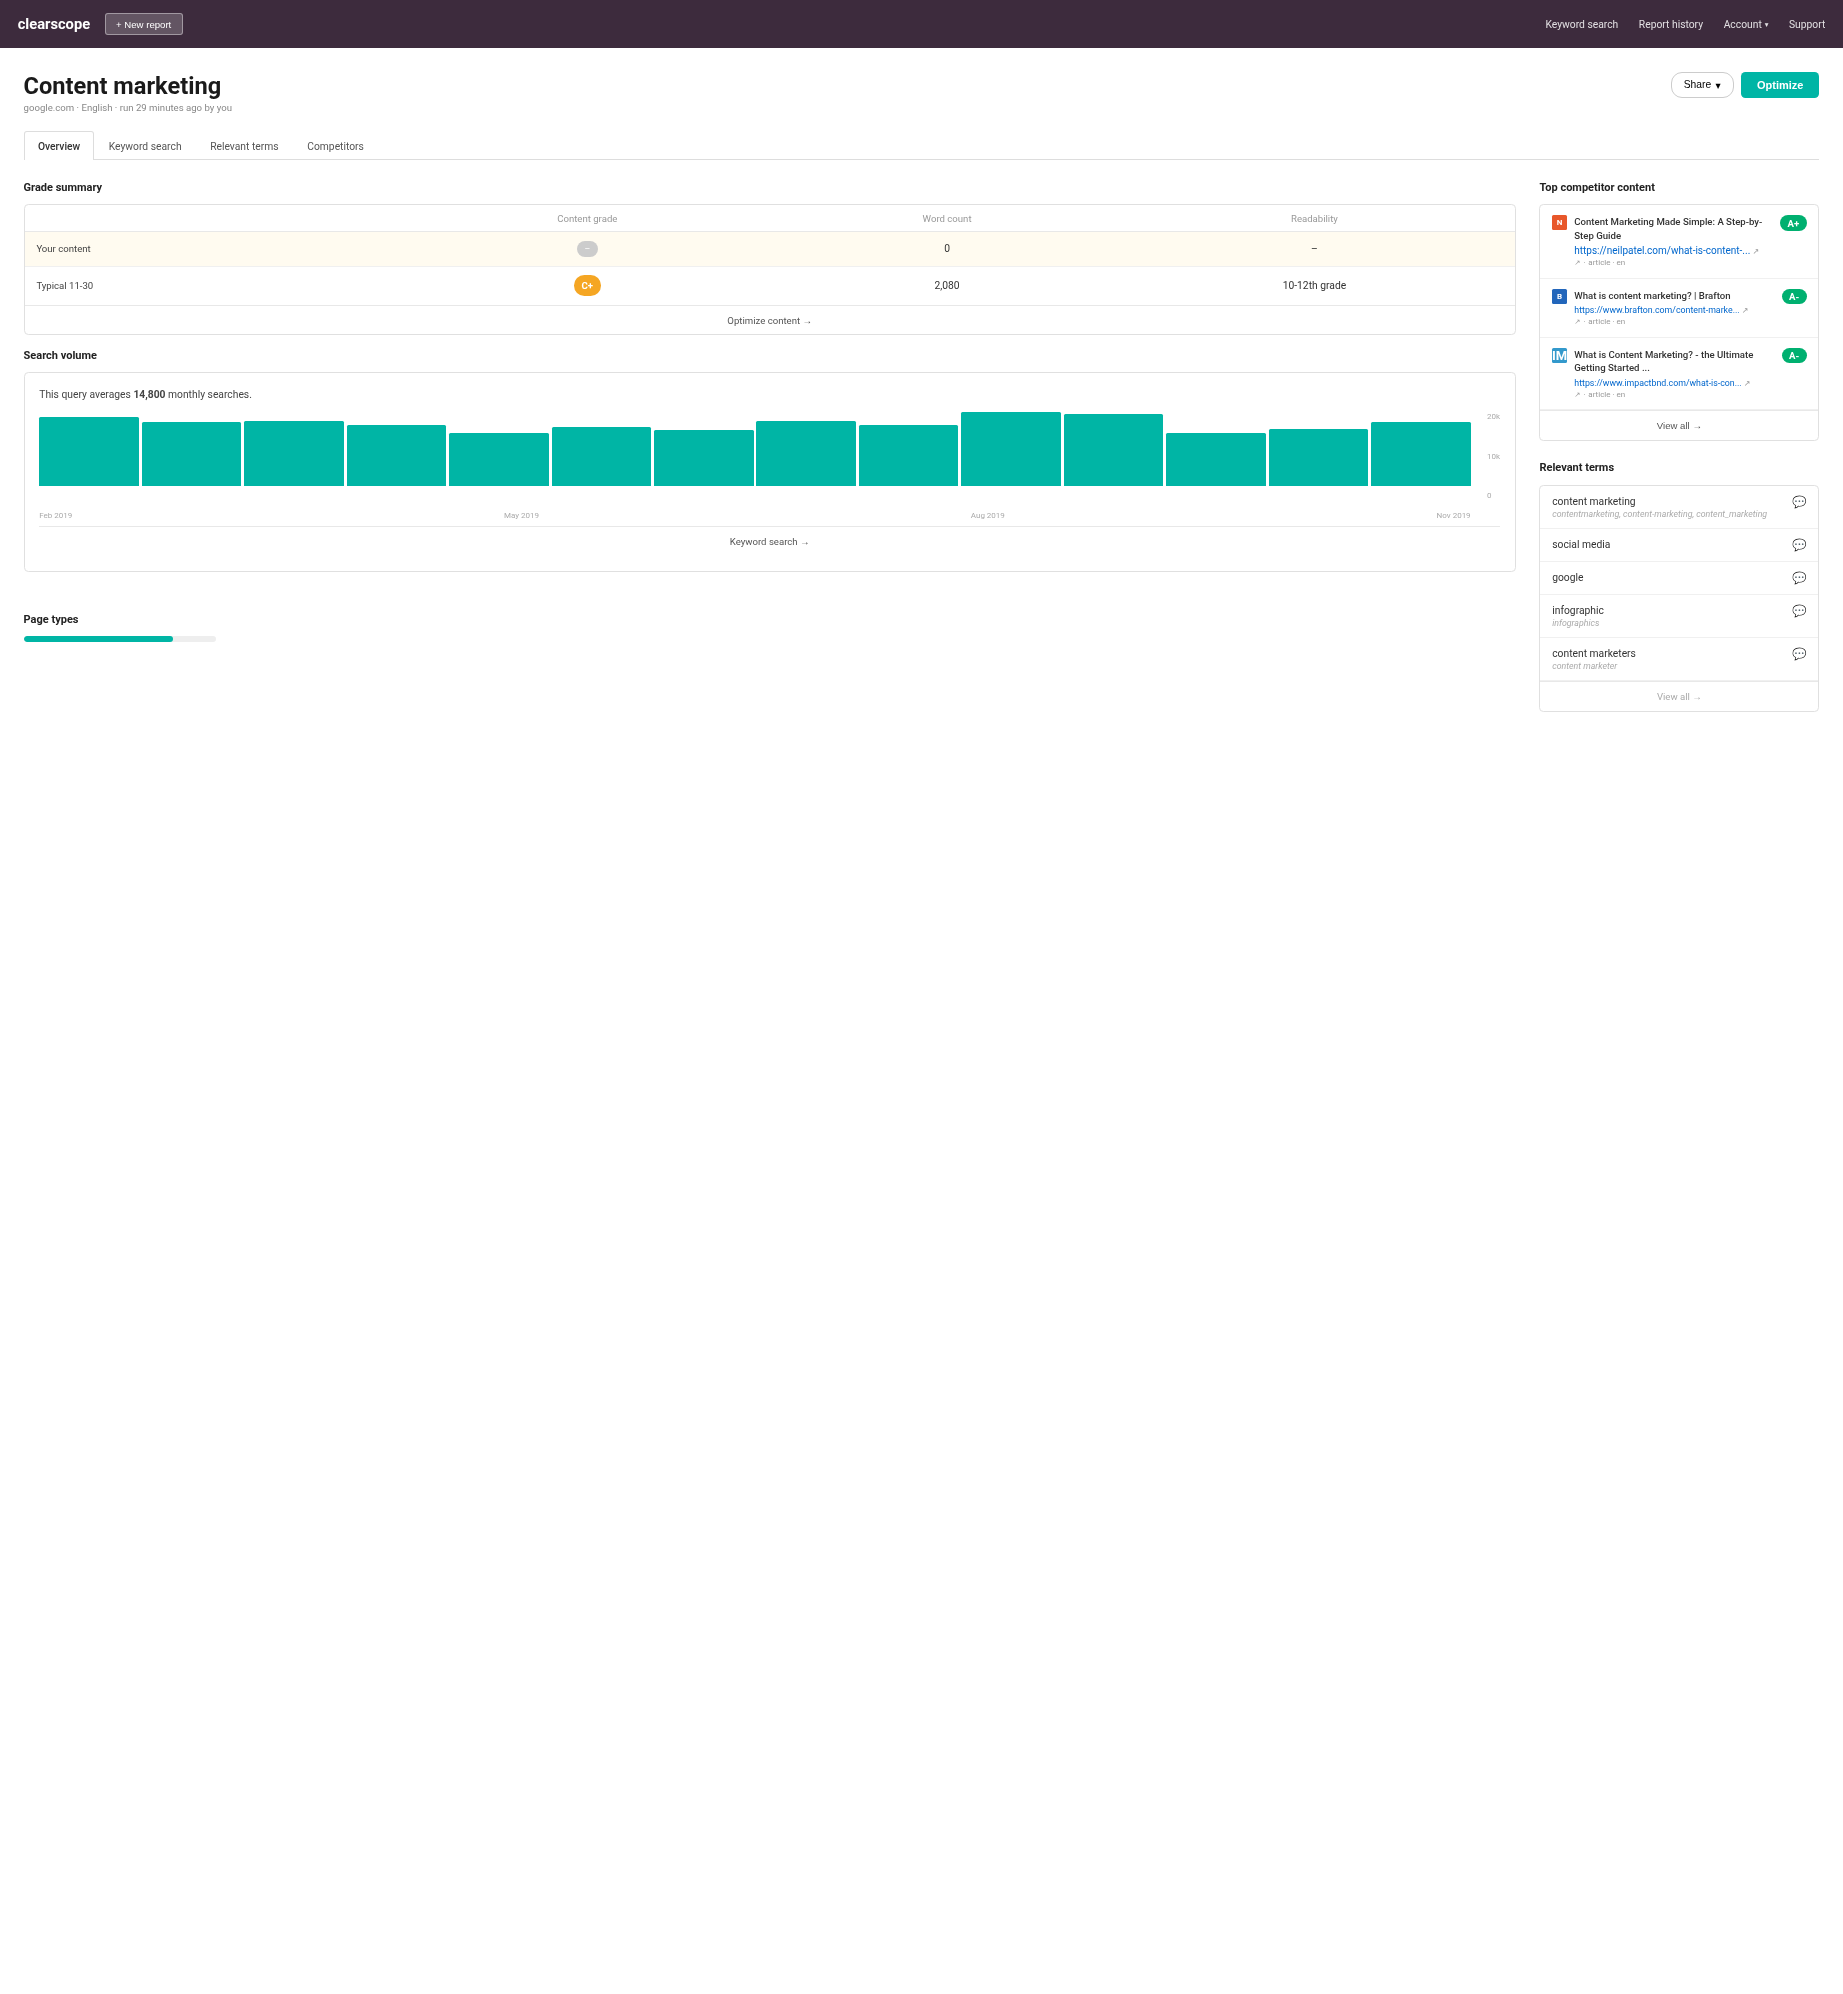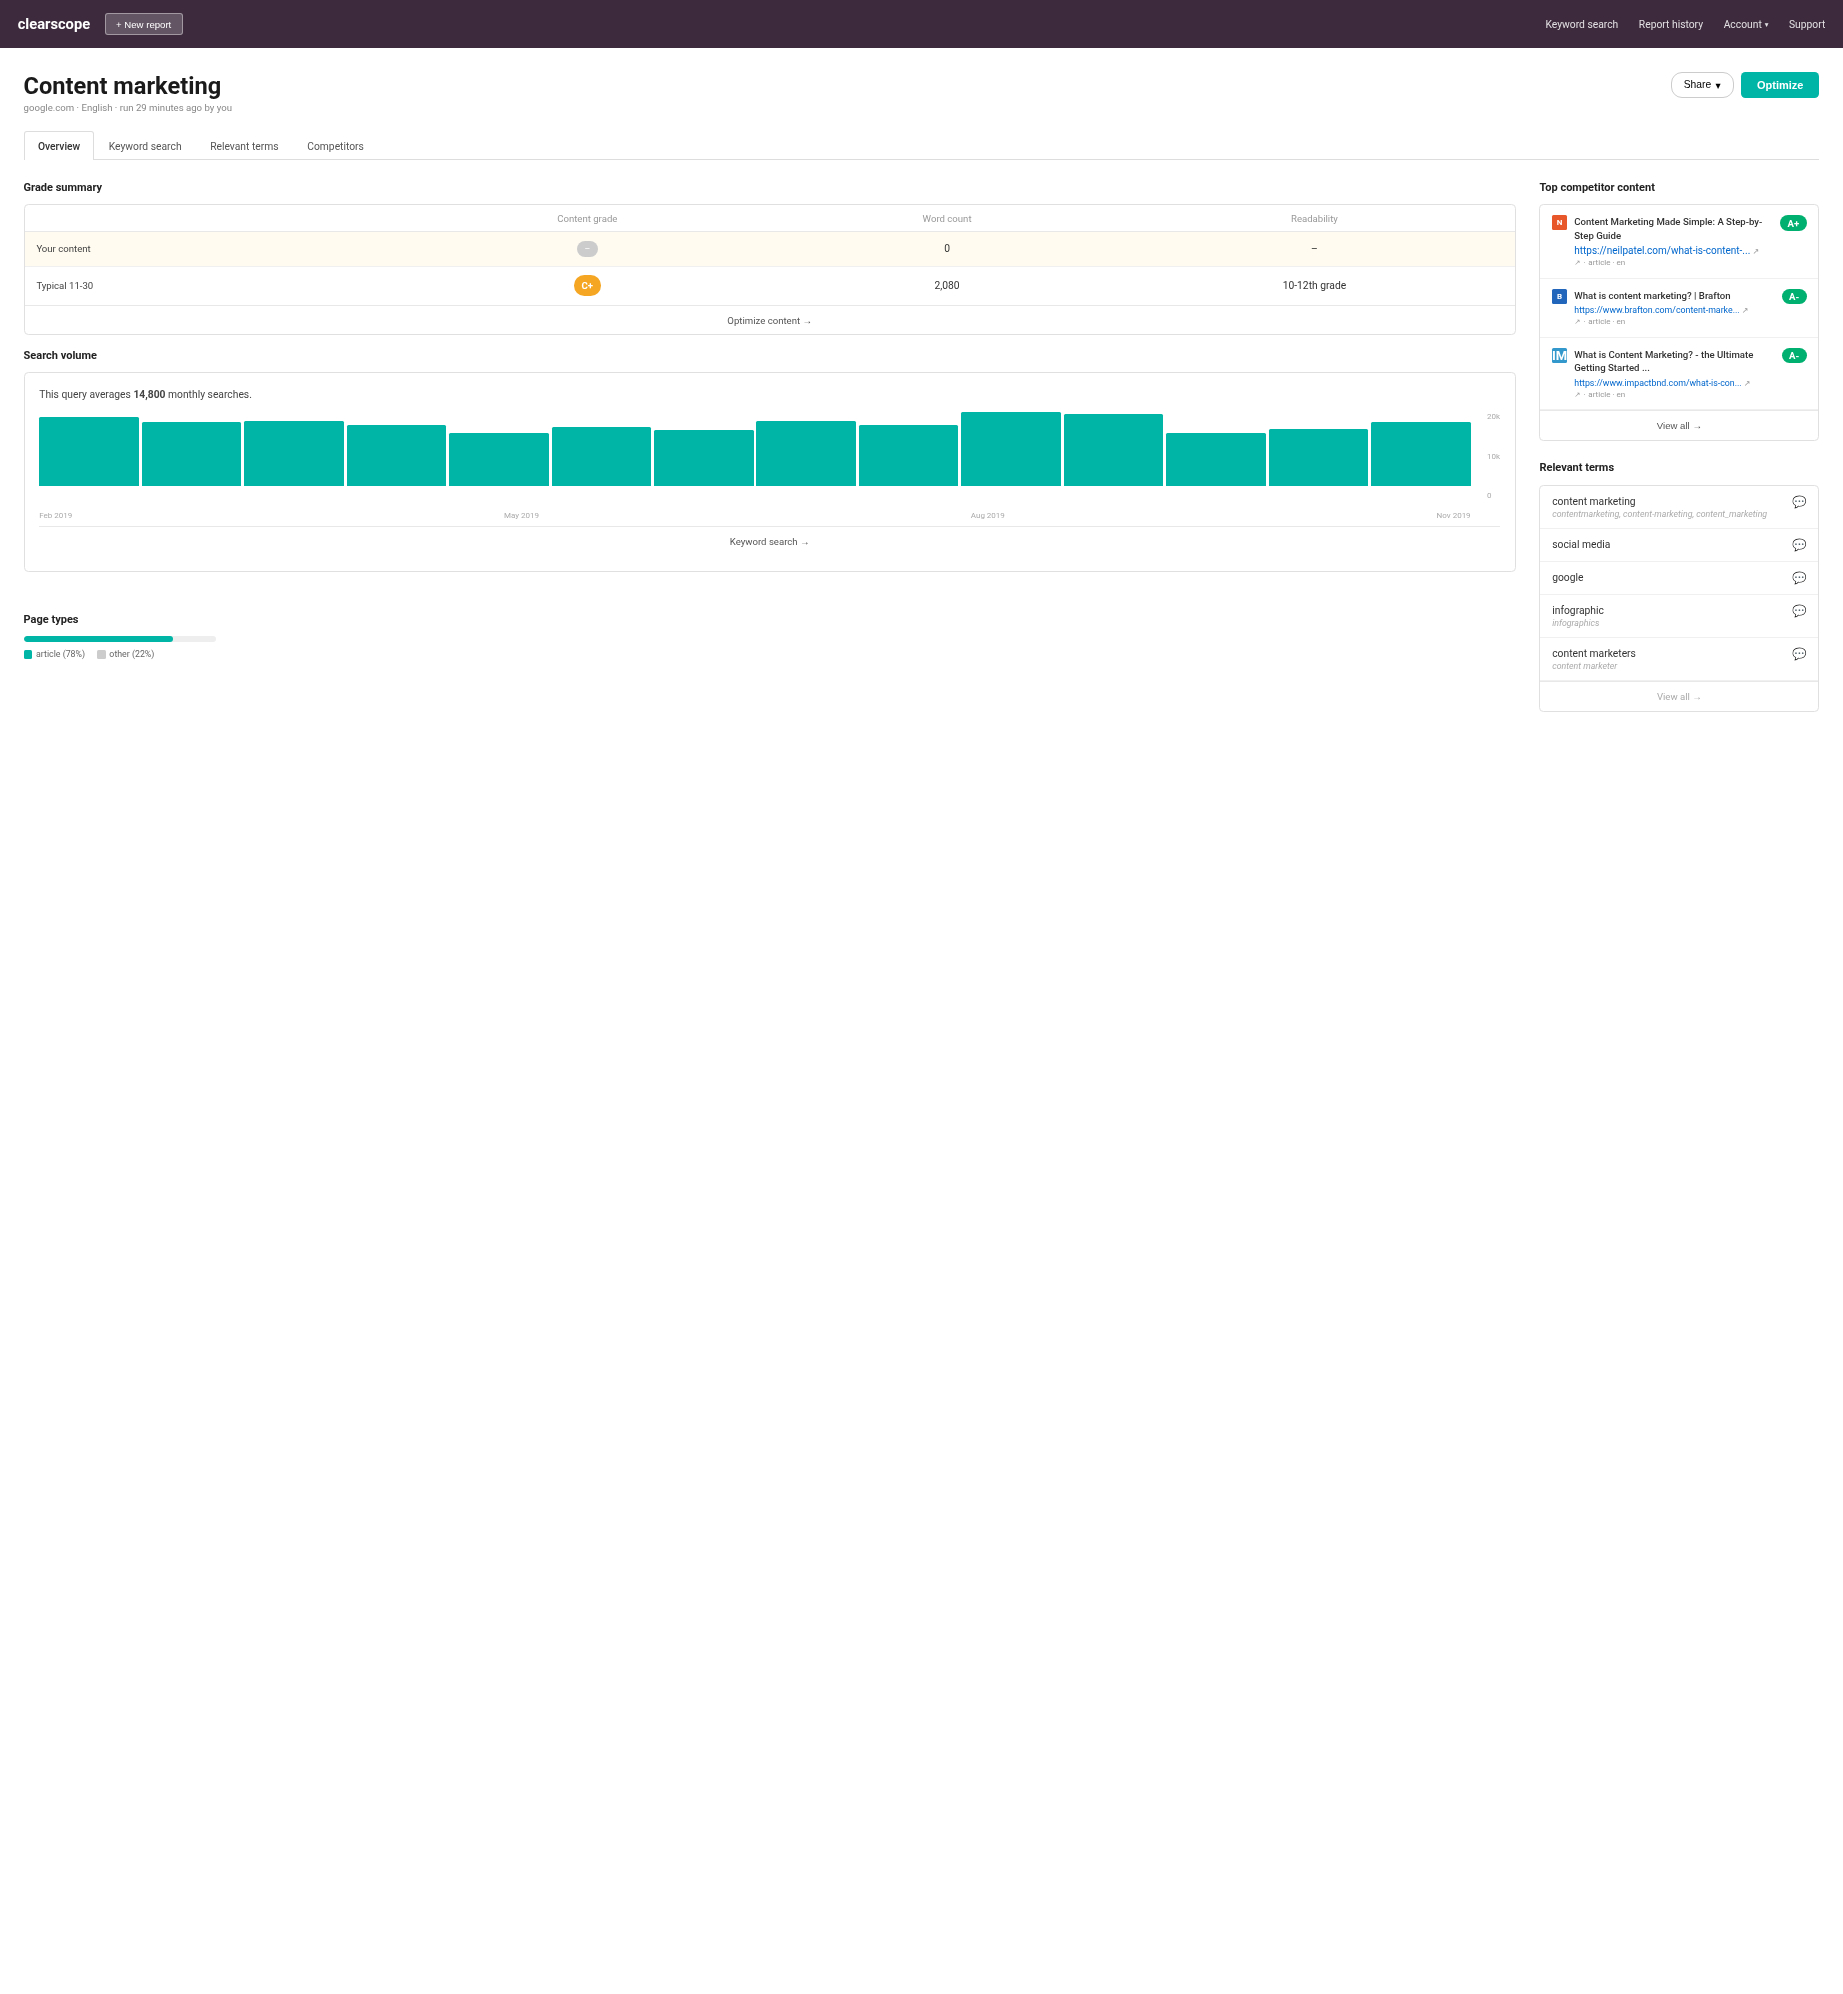--- a/index.html
+++ b/index.html
@@ -220,30 +220,20 @@
           </div>
           <a class="keyword-search-link">Keyword search →</a>
         </div>
       </div>
 
       <div class="page-types-section">
         <div class="section-title">Page types</div>
         <div class="progress-bar-container">
           <div class="progress-fill" id="progress-fill" style="width:78%"></div>
         </div>
-        <div class="legend" style="margin-top:7.4px">
-          <div class="legend-item">
-            <div class="legend-dot dot-teal"></div>
-            <span>article (78%)</span>
-          </div>
-          <div class="legend-item">
-            <div class="legend-dot dot-gray"></div>
-            <span>other (22%)</span>
-          </div>
-        </div>
       </div>
 
     </div>
 
     <div class="right-col">
 
       <div class="top-competitor">
         <div class="section-title">Top competitor content</div>
         <div class="competitor-list">
 

